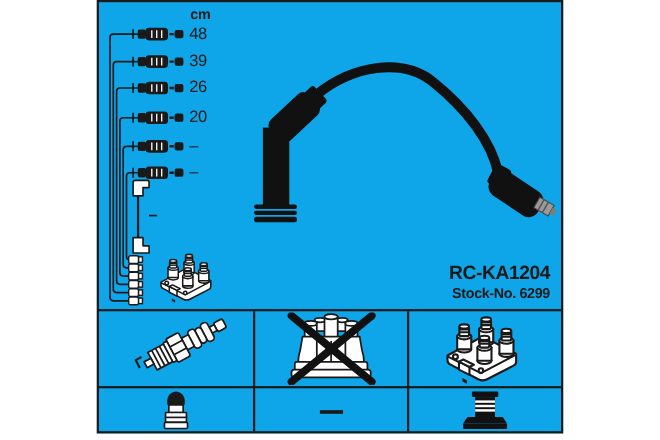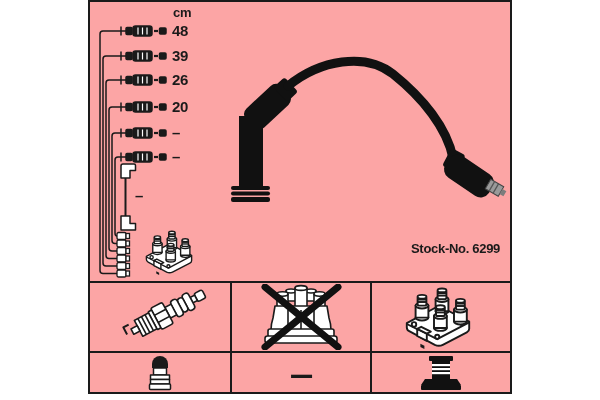--- a/index.html
+++ b/index.html
@@ -4,31 +4,31 @@
 <style>
   html,body{margin:0;padding:0;}
   body{
     width:600px;height:400px;background:#ffffff;
     font-family:"Liberation Sans",sans-serif;color:#1a1a1a;
     position:relative;overflow:hidden;
   }
   .stage{position:absolute;inset:0;background:#ffffff;}
   .content-frame{
     position:absolute;left:88px;top:0;width:420px;height:390px;
-    border:2px solid #1a1a1a;background:#fca5a5;overflow:hidden;
+    border:2px solid #1a1a1a;background:#0ea5e9;overflow:hidden;
   }
   .diagram-svg{position:absolute;left:0;top:0;}
   .main-cable-svg{position:absolute;left:135px;top:50px;}
   .unit-label{
     position:absolute;left:83px;top:3px;font-size:13px;font-weight:bold;
     letter-spacing:-0.3px;
   }
   .len{
     position:absolute;left:82px;height:18px;line-height:18px;
-    font-size:15px;font-weight:bold;letter-spacing:-0.3px;
+    font-size:15px;font-weight:normal;letter-spacing:-0.3px;
   }
   .len.r1{top:20px}.len.r2{top:45px}.len.r3{top:69px}
   .len.r4{top:96px}.len.r5{top:122px}.len.r6{top:146px}
   .coil-wire-len{position:absolute;left:45px;top:186px;height:16px;line-height:16px;
     font-size:15px;font-weight:bold;}
   .part-text{position:absolute;right:10px;top:237px;text-align:right;}
   .part-number{font-size:17.5px;font-weight:bold;letter-spacing:-0.4px;line-height:18px;}
   .stock-no{font-size:13px;font-weight:bold;letter-spacing:-0.3px;line-height:16px;margin-top:2px;}
   .spec-table{
     position:absolute;left:0;right:0;top:279px;bottom:0;
@@ -162,20 +162,21 @@
       </g>
       <g transform="translate(263,132) rotate(30)">
         <rect x="0" y="-5.5" width="15" height="11" fill="#9a9a9a" stroke="#444444" stroke-width="1"></rect>
         <line x1="4.5" y1="-5.5" x2="4.5" y2="5.5" stroke="#555555" stroke-width="1.4"></line>
         <line x1="9" y1="-5.5" x2="9" y2="5.5" stroke="#555555" stroke-width="1.4"></line>
         <rect x="15" y="-3" width="4.5" height="6" fill="#7d7d7d"></rect>
       </g>
     </svg>
 
     <div class="part-text">
+      <div class="part-number">RC-KA1204</div>
       <div class="stock-no">Stock-No. 6299</div>
     </div>
 
     <div class="spec-table">
       <div class="cell">
         <svg width="120" height="64" viewBox="0 0 120 64">
           <g transform="translate(58,33) rotate(62)" fill="#ffffff" stroke="#1a1a1a" stroke-width="1.6" stroke-linejoin="round">
             <rect x="-4.5" y="-52" width="9" height="9" rx="2"></rect>
             <rect x="-3" y="-43" width="6" height="5"></rect>
             <rect x="-9" y="-38" width="18" height="7" rx="3"></rect>

